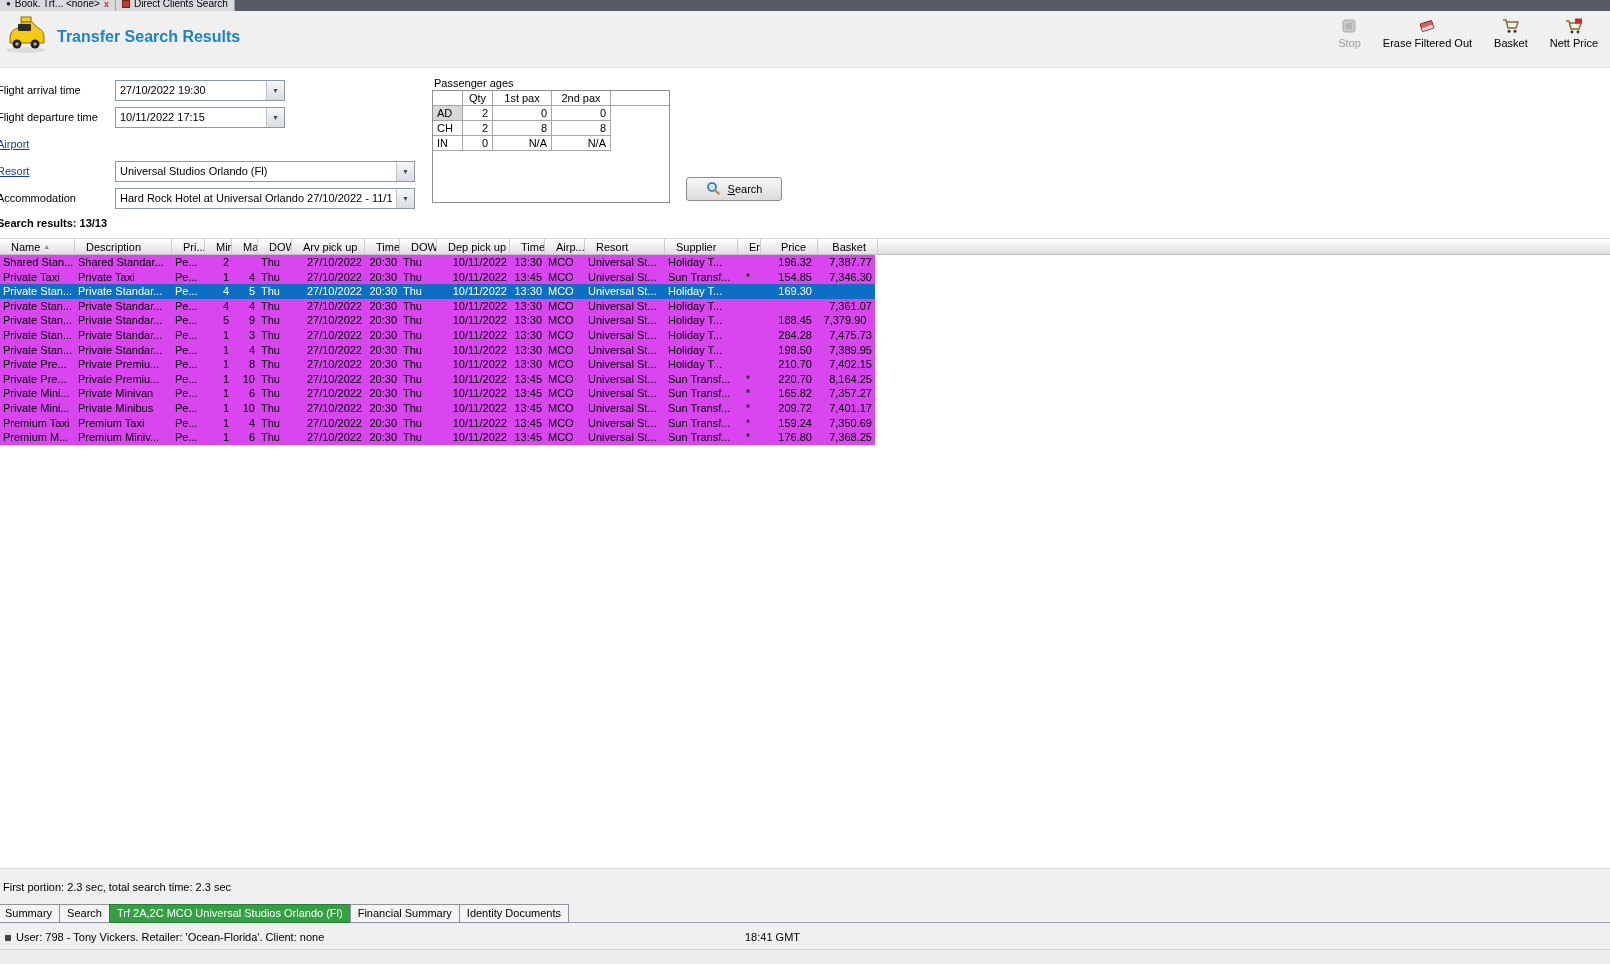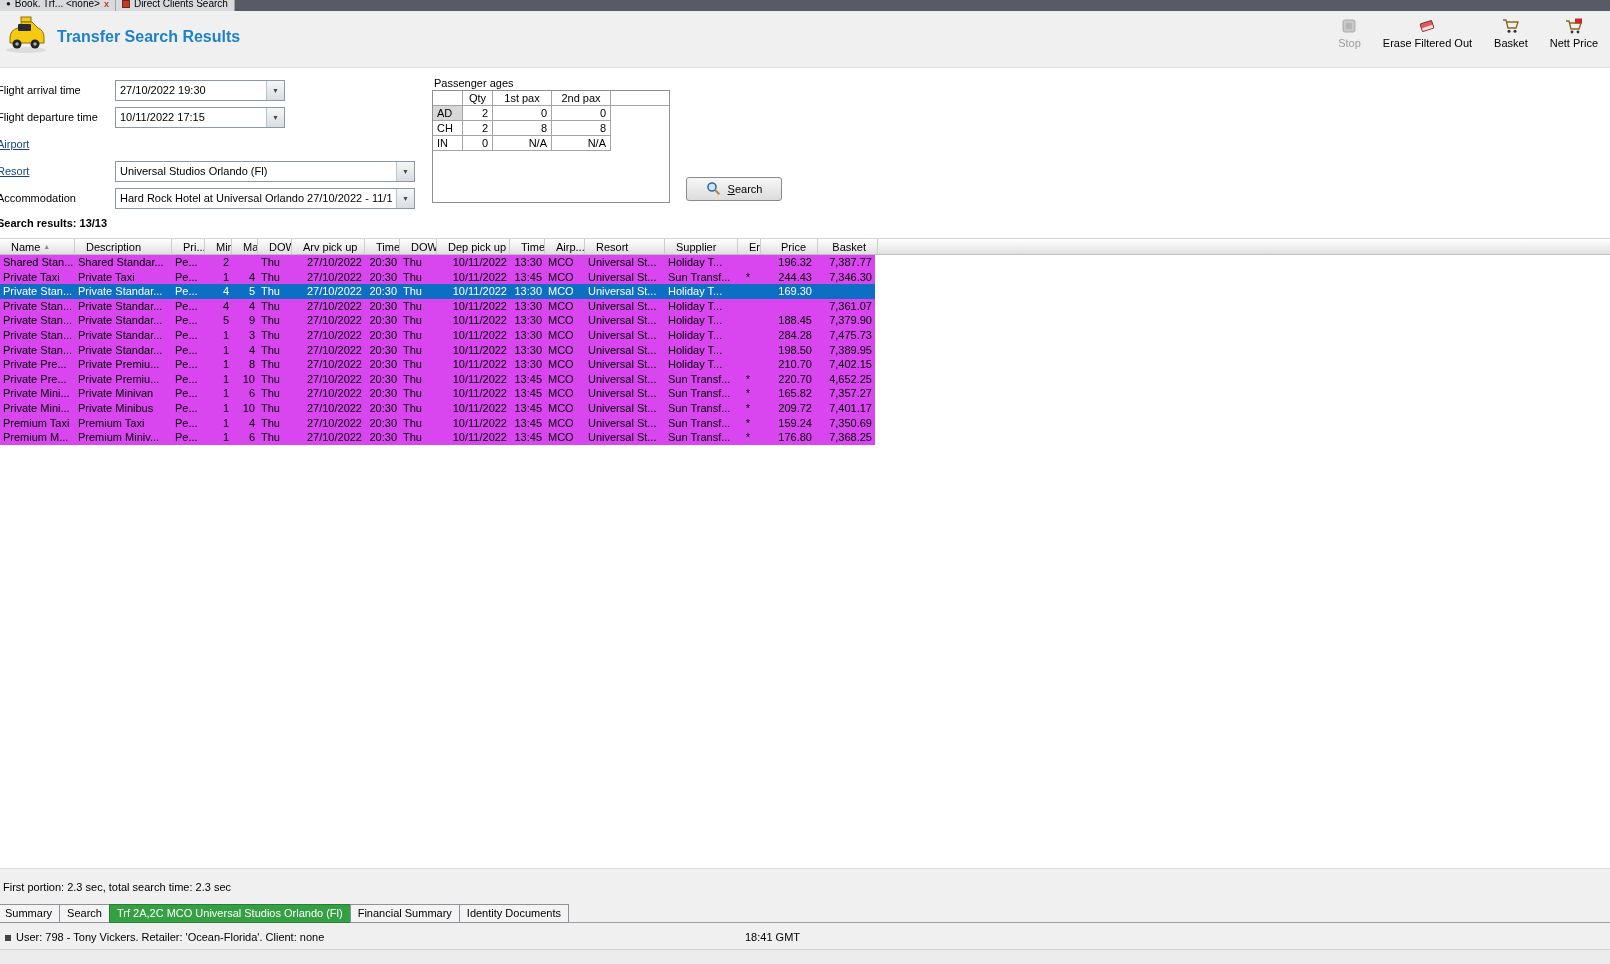--- a/index.html
+++ b/index.html
@@ -271,21 +271,21 @@
         <span class="rcell" style="width: 34px;">Thu</span>
         <span class="rcell al-r" style="width: 73px;">27/10/2022</span>
         <span class="rcell al-r" style="width: 35px;">20:30</span>
         <span class="rcell" style="width: 37px;">Thu</span>
         <span class="rcell al-r" style="width: 73px;">10/11/2022</span>
         <span class="rcell al-r" style="width: 35px;">13:45</span>
         <span class="rcell" style="width: 40px;">MCO</span>
         <span class="rcell" style="width: 80px;">Universal St...</span>
         <span class="rcell" style="width: 73px;">Sun Transf...</span>
         <span class="rcell al-c" style="width: 20px;">*</span>
-        <span class="rcell al-r" style="width: 57px;">244.43</span>
+        <span class="rcell al-r" style="width: 57px;">154.85</span>
         <span class="rcell al-r" style="width: 60px;">7,346.30</span>
       </div>
       <div class="rrow selected">
         <span class="rcell" style="width: 75px;">Private Stan...</span>
         <span class="rcell" style="width: 97px;">Private Standar...</span>
         <span class="rcell" style="width: 33px;">Pe...</span>
         <span class="rcell al-r" style="width: 27px;">4</span>
         <span class="rcell al-r" style="width: 26px;">5</span>
         <span class="rcell" style="width: 34px;">Thu</span>
         <span class="rcell al-r" style="width: 73px;">27/10/2022</span>
@@ -329,21 +329,21 @@
         <span class="rcell al-r" style="width: 73px;">27/10/2022</span>
         <span class="rcell al-r" style="width: 35px;">20:30</span>
         <span class="rcell" style="width: 37px;">Thu</span>
         <span class="rcell al-r" style="width: 73px;">10/11/2022</span>
         <span class="rcell al-r" style="width: 35px;">13:30</span>
         <span class="rcell" style="width: 40px;">MCO</span>
         <span class="rcell" style="width: 80px;">Universal St...</span>
         <span class="rcell" style="width: 73px;">Holiday T...</span>
         <span class="rcell al-c" style="width: 20px;"></span>
         <span class="rcell al-r" style="width: 57px;">188.45</span>
-        <span class="rcell al-r" style="width: 60px;">7,379.90</span>
+        <span class="rcell al-r" style="width: 60px; text-align: center;">7,379.90</span>
       </div>
       <div class="rrow">
         <span class="rcell" style="width: 75px;">Private Stan...</span>
         <span class="rcell" style="width: 97px;">Private Standar...</span>
         <span class="rcell" style="width: 33px;">Pe...</span>
         <span class="rcell al-r" style="width: 27px;">1</span>
         <span class="rcell al-r" style="width: 26px;">3</span>
         <span class="rcell" style="width: 34px;">Thu</span>
         <span class="rcell al-r" style="width: 73px;">27/10/2022</span>
         <span class="rcell al-r" style="width: 35px;">20:30</span>
@@ -405,21 +405,21 @@
         <span class="rcell al-r" style="width: 73px;">27/10/2022</span>
         <span class="rcell al-r" style="width: 35px;">20:30</span>
         <span class="rcell" style="width: 37px;">Thu</span>
         <span class="rcell al-r" style="width: 73px;">10/11/2022</span>
         <span class="rcell al-r" style="width: 35px;">13:45</span>
         <span class="rcell" style="width: 40px;">MCO</span>
         <span class="rcell" style="width: 80px;">Universal St...</span>
         <span class="rcell" style="width: 73px;">Sun Transf...</span>
         <span class="rcell al-c" style="width: 20px;">*</span>
         <span class="rcell al-r" style="width: 57px;">220.70</span>
-        <span class="rcell al-r" style="width: 60px;">4,652.25</span>
+        <span class="rcell al-r" style="width: 60px;">8,164.25</span>
       </div>
       <div class="rrow">
         <span class="rcell" style="width: 75px;">Private Mini...</span>
         <span class="rcell" style="width: 97px;">Private Minivan</span>
         <span class="rcell" style="width: 33px;">Pe...</span>
         <span class="rcell al-r" style="width: 27px;">1</span>
         <span class="rcell al-r" style="width: 26px;">6</span>
         <span class="rcell" style="width: 34px;">Thu</span>
         <span class="rcell al-r" style="width: 73px;">27/10/2022</span>
         <span class="rcell al-r" style="width: 35px;">20:30</span>

